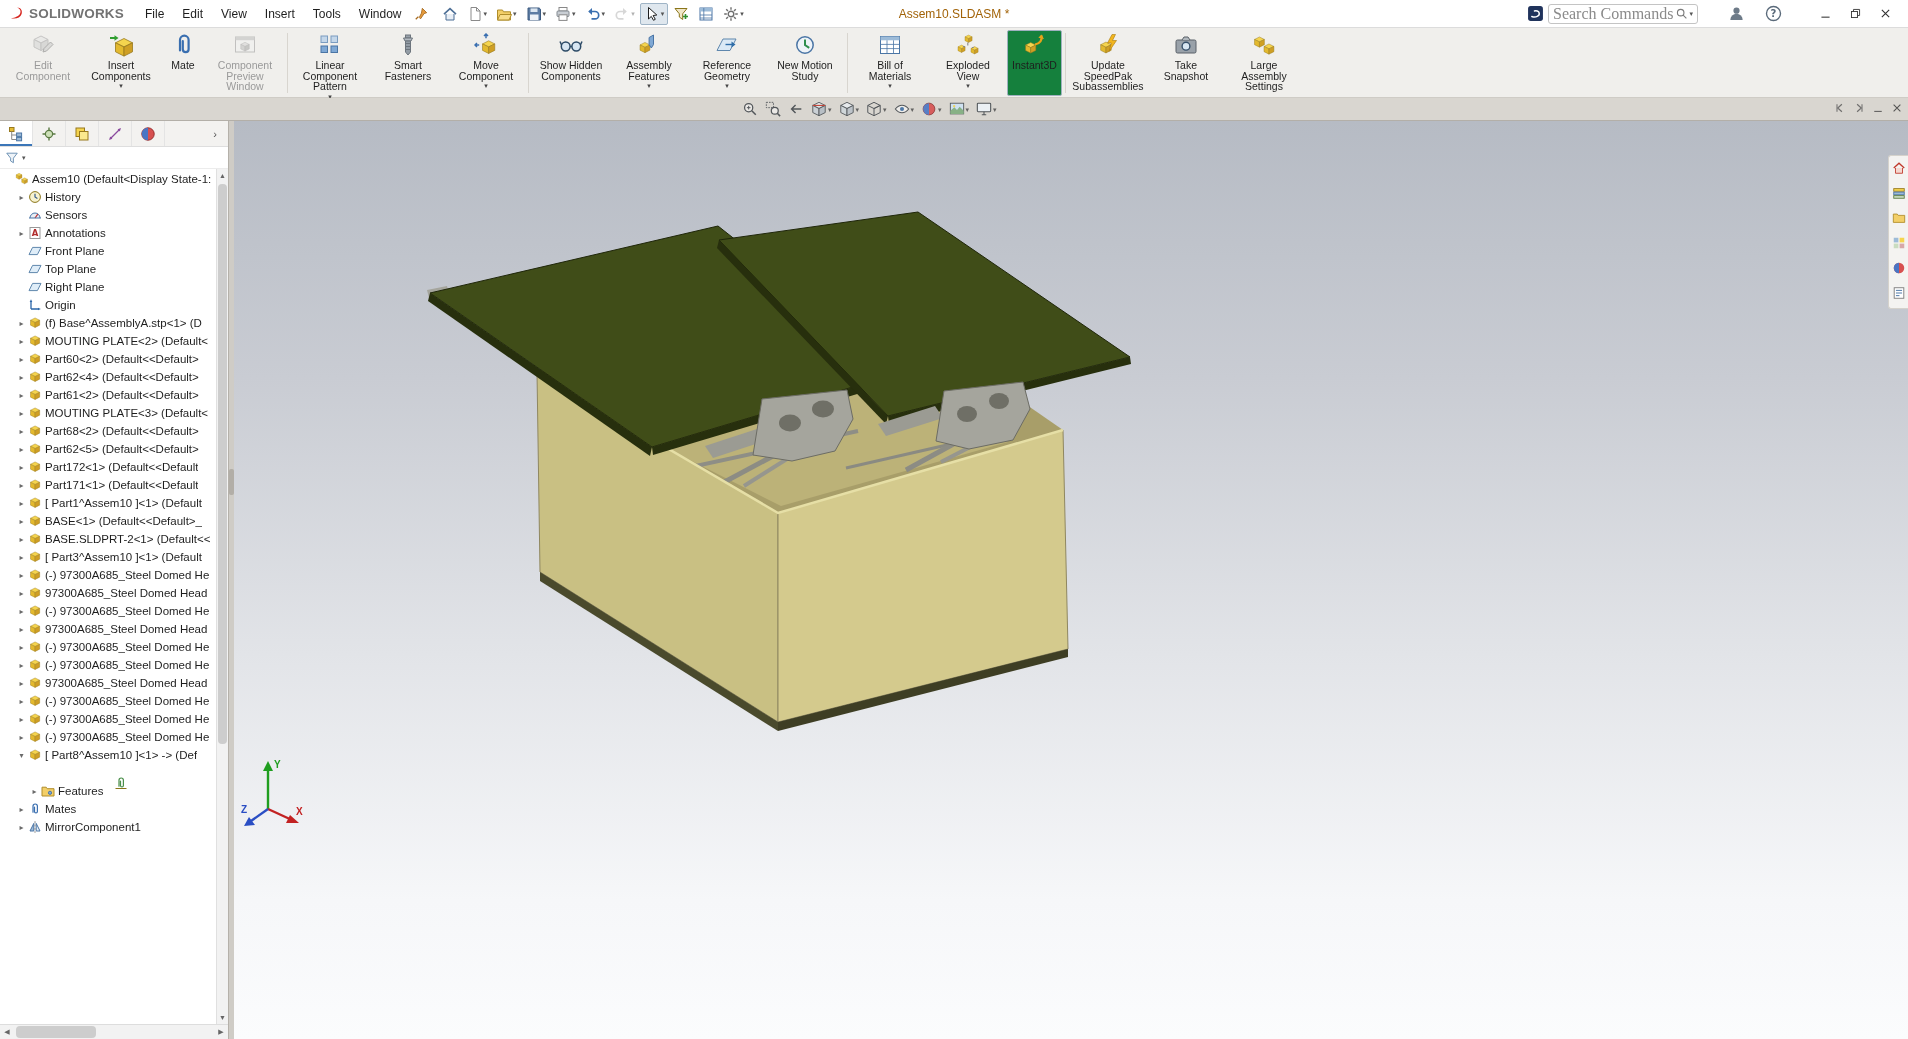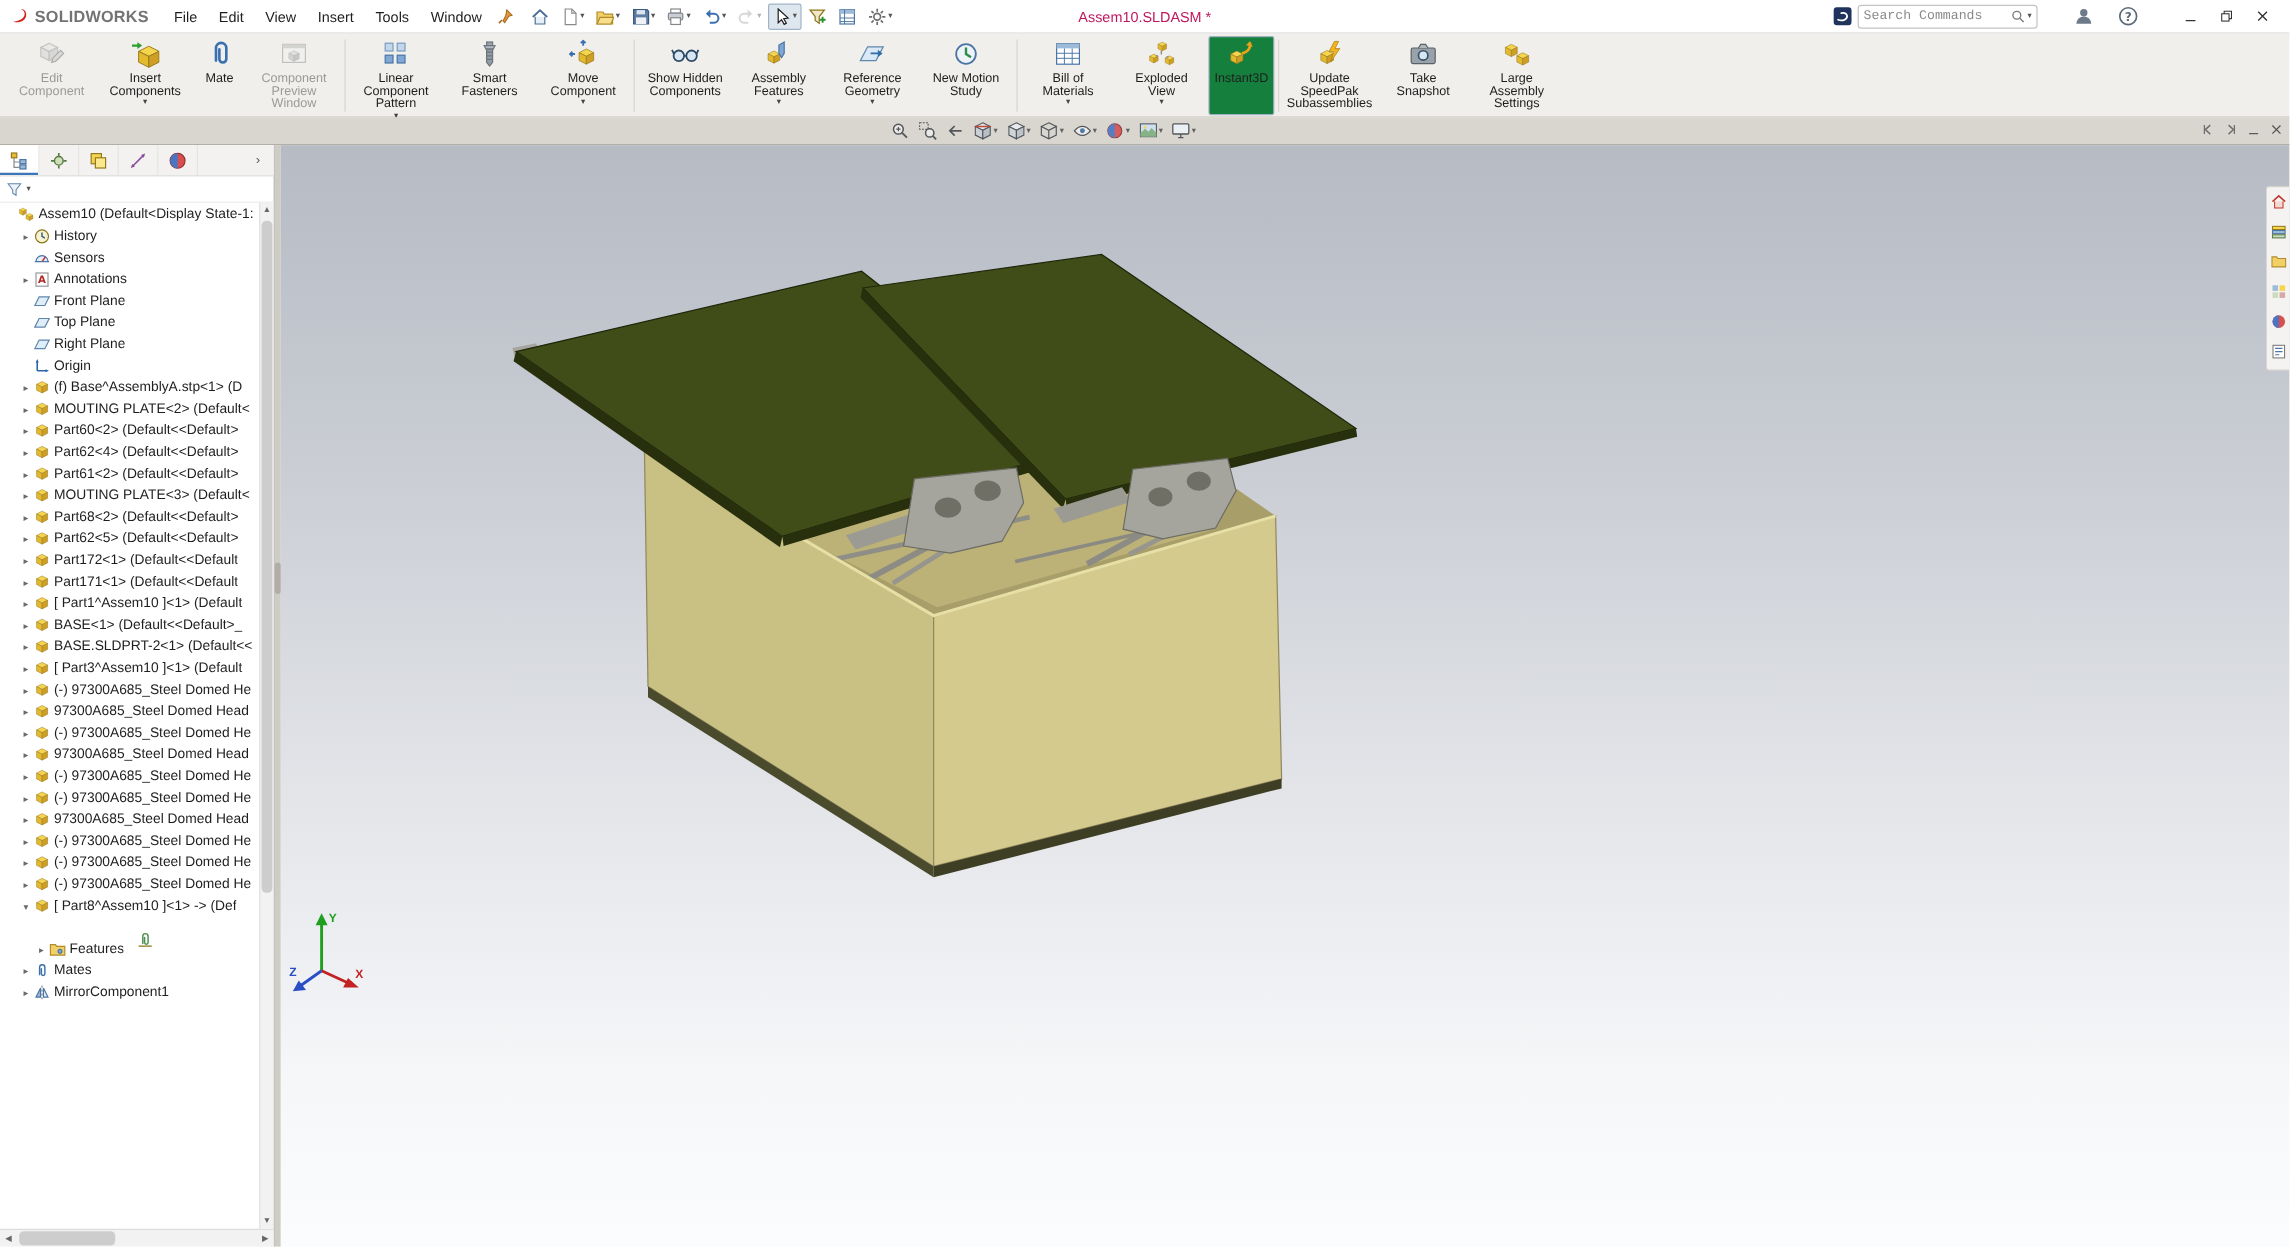--- a/index.html
+++ b/index.html
@@ -16,26 +16,26 @@
 .menu-bar{display:flex;height:100%;align-items:center}
 .menu-item{padding:5px 9px;font-size:12px;cursor:default}
 .pin{margin:0 10px 0 3px}
 .pin svg{width:14px;height:14px}
 .quick-tools{display:flex;align-items:center;gap:1px}
 .qt-btn{display:flex;align-items:center;padding:2px 3px;border:1px solid transparent;border-radius:2px}
 .qt-btn svg{width:16px;height:16px}
 .qt-btn.pressed{background:#dfe7ee;border-color:#9fb4c6}
 .qt-btn.disabled{opacity:.45}
 .mini-caret{font-size:7px;color:#555;margin-left:1px;line-height:1}
-.doc-title{position:absolute;left:50%;transform:translateX(-50%);font-size:12px;color:#be185d;white-space:nowrap}
+.doc-title{position:absolute;left:50%;transform:translateX(-50%);font-size:12px;color:#a16207;white-space:nowrap}
 .tb-right{margin-left:auto;display:flex;align-items:center}
 .search-wrap{display:flex;align-items:center;gap:4px}
 .search-wrap>.icn svg{width:17px;height:17px}
 .search-box{display:flex;align-items:center;border:1px solid #c4c4c4;border-radius:3px;background:#fff;height:20px;width:150px;padding:0 4px}
-.search-box input{border:none;outline:none;flex:1;font-size:11px;color:#444;font-family:Liberation Mono, monospace;min-width:0;background:transparent}
+.search-box input{border:none;outline:none;flex:1;font-size:16px;color:#444;font-family:Liberation Serif, serif;min-width:0;background:transparent}
 .search-box input::placeholder{color:#8a8a8a}
 .search-box .icn svg{width:13px;height:13px}
 .tb-icons{display:flex;align-items:center;gap:12px;margin-left:26px}
 .tb-icons .qt-btn svg{width:17px;height:17px}
 .win-controls{display:flex;align-items:center;margin-left:24px}
 .win-controls .win-btn{width:30px;height:26px;display:flex;align-items:center;justify-content:center;padding:0;border:none}
 .win-controls .win-btn svg{width:13px;height:13px}
 
 
 .ribbon{height:70px;flex:0 0 70px;background:#f0efec;display:flex;align-items:stretch;padding:2px 2px 1px 4px;border-bottom:1px solid #cfccc6}

